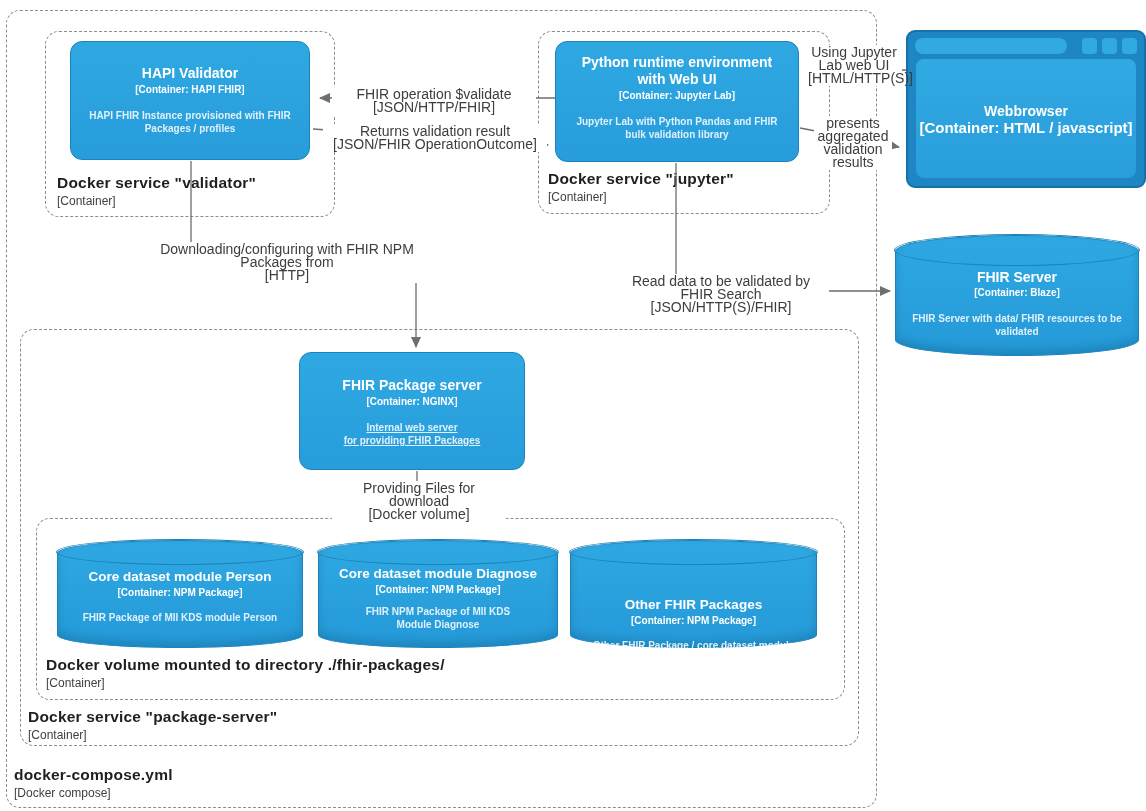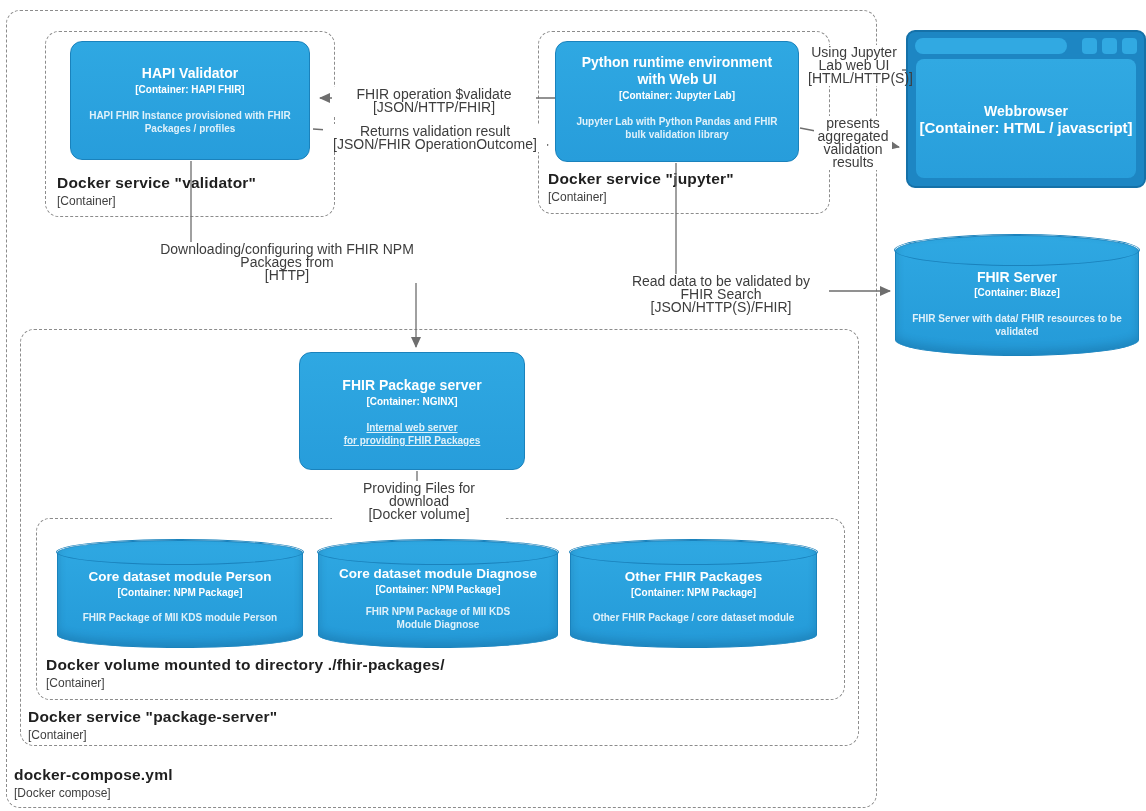--- a/index.html
+++ b/index.html
@@ -184,20 +184,20 @@
 
   <div class="cyl cyl-small" style="left:318px;top:540px;width:240px;height:108px;">
     <div class="cyl-inner" style="padding-top:25px;">
       <div class="cyl-title">Core dataset module Diagnose</div>
       <div class="node-sub">[Container: NPM Package]</div>
       <div class="node-desc" style="margin-top:9px;padding:0 28px;">FHIR NPM Package of MII KDS Module Diagnose</div>
     </div>
   </div>
 
   <div class="cyl cyl-small" style="left:570px;top:540px;width:247px;height:108px;">
-    <div class="cyl-inner" style="padding-top:28px;">
+    <div class="cyl-inner" style="padding-top:28px;margin-top:28px;">
       <div class="cyl-title">Other FHIR Packages</div>
       <div class="node-sub">[Container: NPM Package]</div>
       <div class="node-desc" style="margin-top:12px;">Other FHIR Package / core dataset module</div>
     </div>
   </div>
 
 </div>
 
 </body></html>

